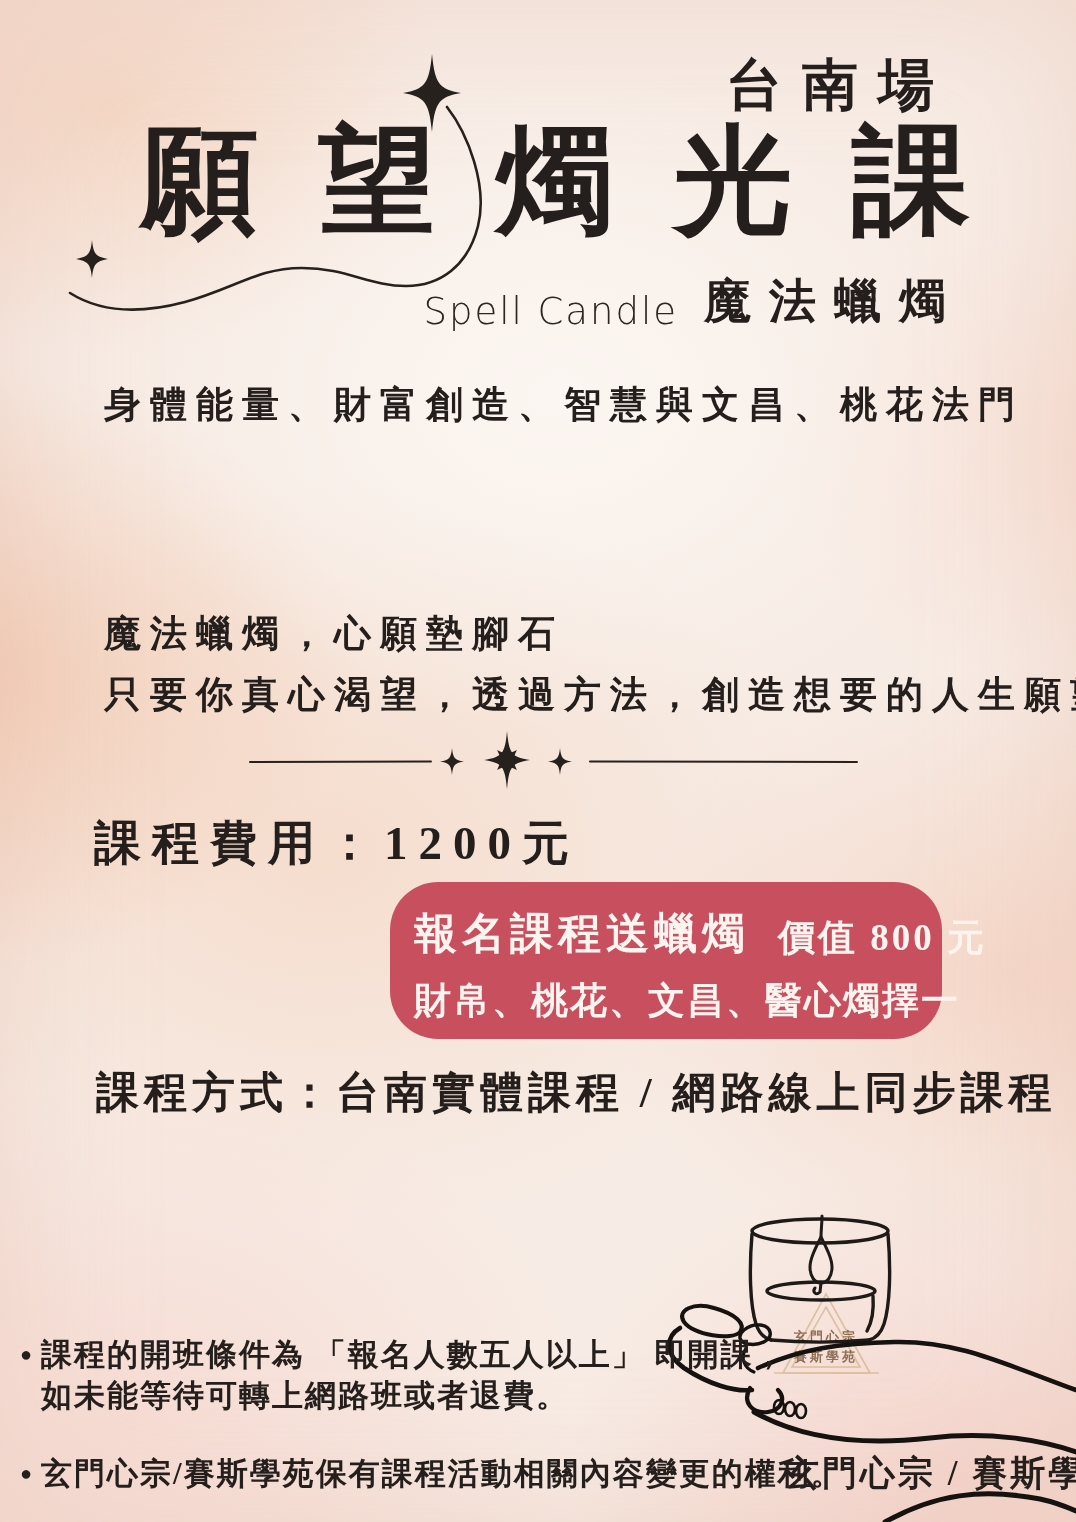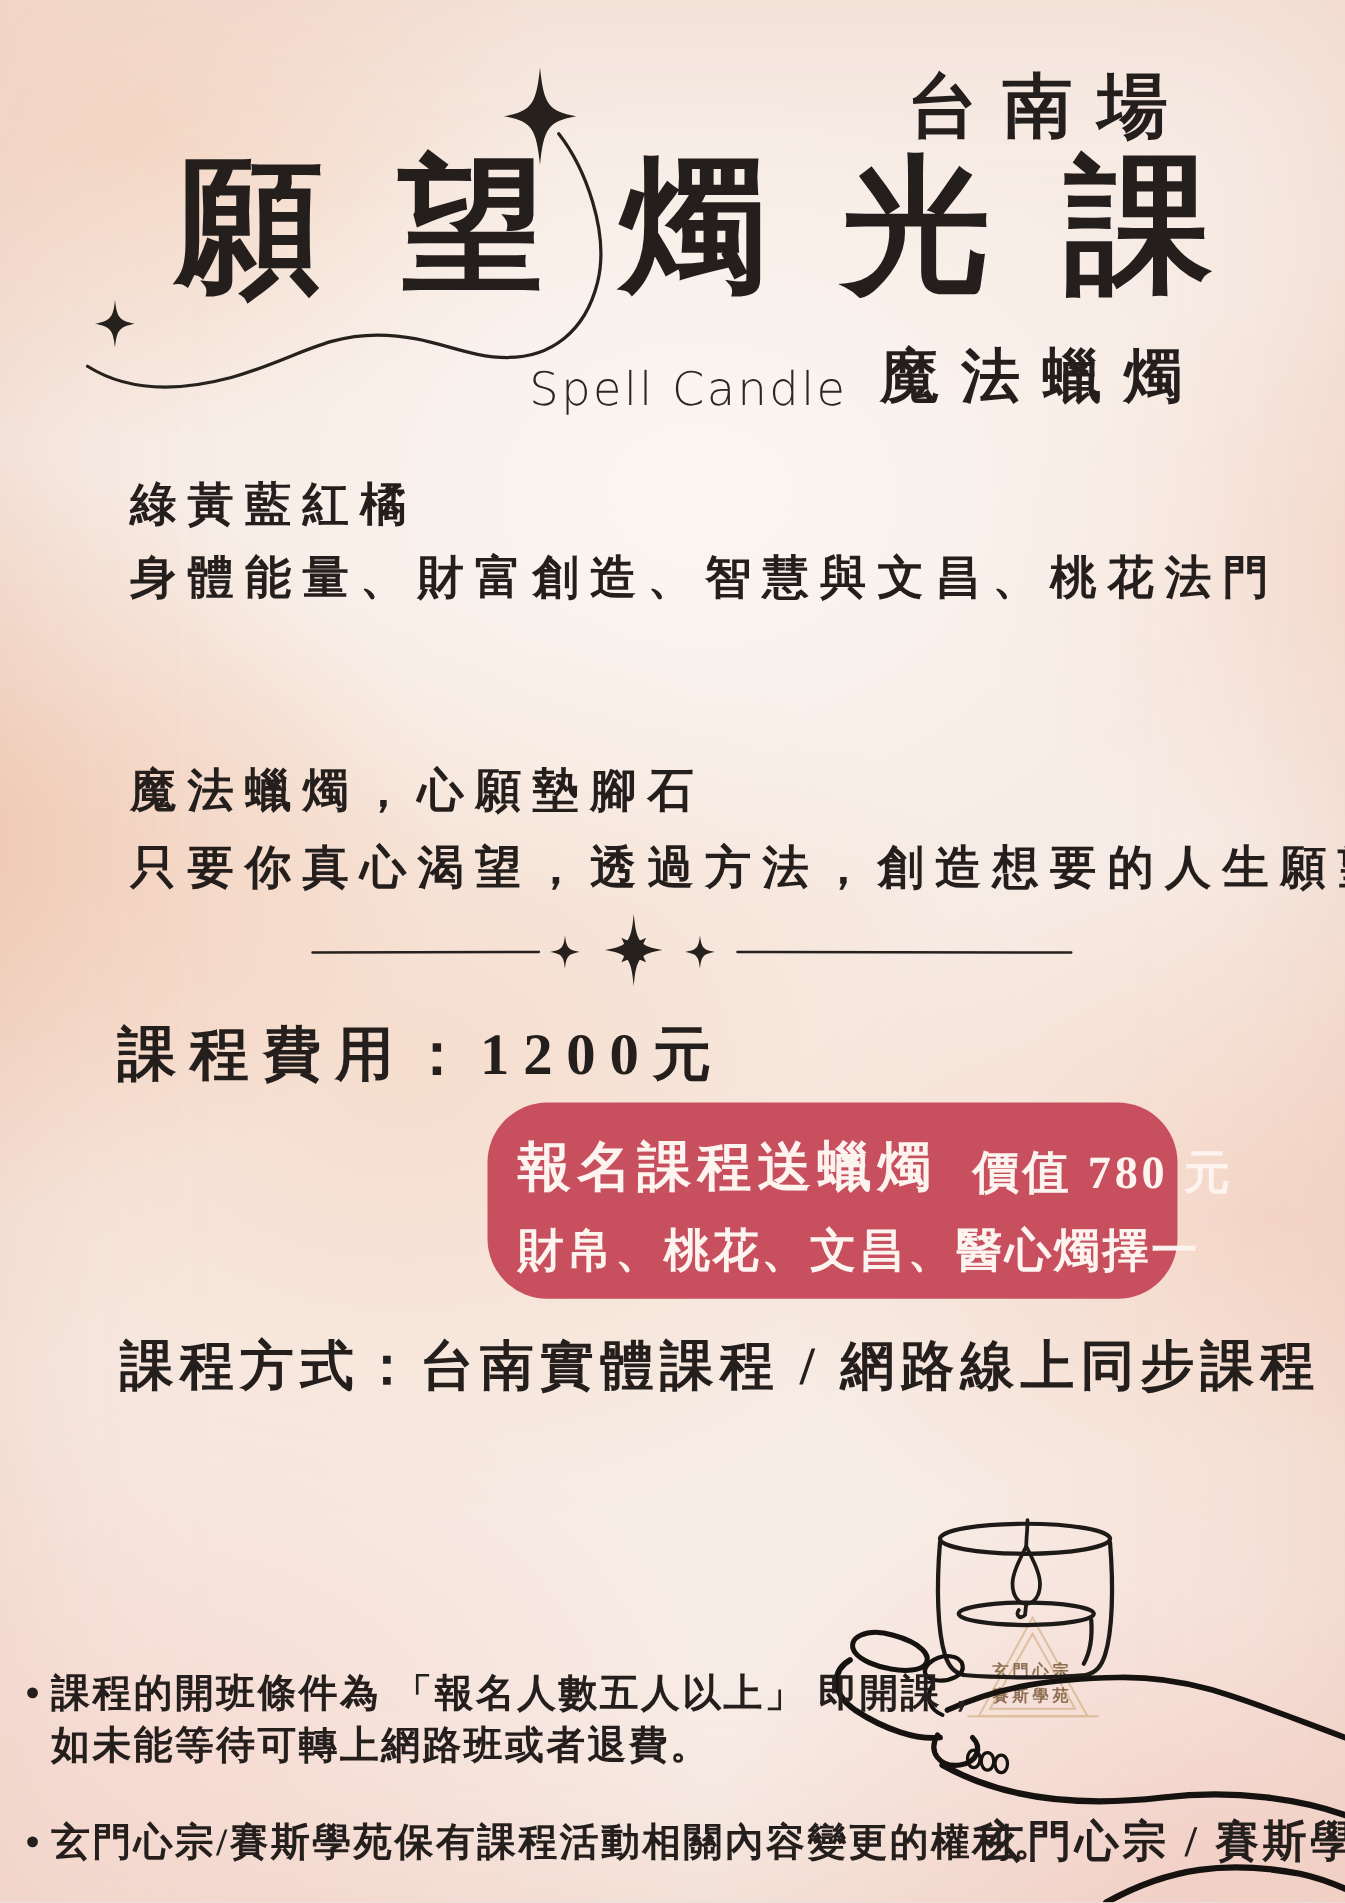--- a/index.html
+++ b/index.html
@@ -117,21 +117,20 @@
 
   <div class="venue">台南場</div>
   <h1 class="title">願望燭光課</h1>
 
   <div class="subtitle">
     <span class="sub-en">Spell Candle</span>
     <span class="sub-zh">魔法蠟燭</span>
   </div>
 
   <div class="intro">
-    <div>綠黃藍紅橘</div>
     <div>身體能量、財富創造、智慧與文昌、桃花法門</div>
   </div>
 
   <div class="pitch">
     <div>魔法蠟燭，心願墊腳石</div>
     <div>只要你真心渴望，透過方法，創造想要的人生願望</div>
   </div>
 
   <svg class="decor divider-svg" viewBox="0 0 640 70" aria-hidden="true">
     <path d="M 15,34 L 196,33.5" stroke="#26211d" stroke-width="2" stroke-linecap="round"></path>
@@ -140,21 +139,21 @@
     <path d="M 272,3 C 274,26 277,29 295,32 C 277,35 274,38 272,61 C 270,38 267,35 249,32 C 267,29 270,26 272,3 Z" fill="#26211d"></path>
     <path d="M 272,18 C 275,27 277,29 286,32 C 277,35 275,37 272,46 C 269,37 267,35 258,32 C 267,29 269,27 272,18 Z" fill="#26211d" transform="rotate(45 272 32)"></path>
     <path d="M 325,20 C 326,30 327.5,32 337,33.5 C 327.5,35 326,37 325,47 C 324,37 322.5,35 313,33.5 C 322.5,32 324,30 325,20 Z" fill="#26211d"></path>
   </svg>
 
   <div class="fee">課程費用：1200元</div>
 
   <div class="promo" style="background:#c84f5e;">
     <div class="promo-line1">
       <span class="promo-head">報名課程送蠟燭</span>
-      <span class="promo-value">價值 780 元</span>
+      <span class="promo-value">價值 800 元</span>
     </div>
     <div class="promo-options">財帛、桃花、文昌、醫心燭擇一</div>
   </div>
 
   <div class="method">課程方式：台南實體課程 / 網路線上同步課程</div>
 
   <svg class="decor candle-svg" viewBox="0 0 426 322" aria-hidden="true">
 
     <g stroke="#c8a46f" stroke-width="1.6" fill="none" opacity="0.55">
       <path d="M 176,94 L 220,173 L 133,173 Z"></path>

